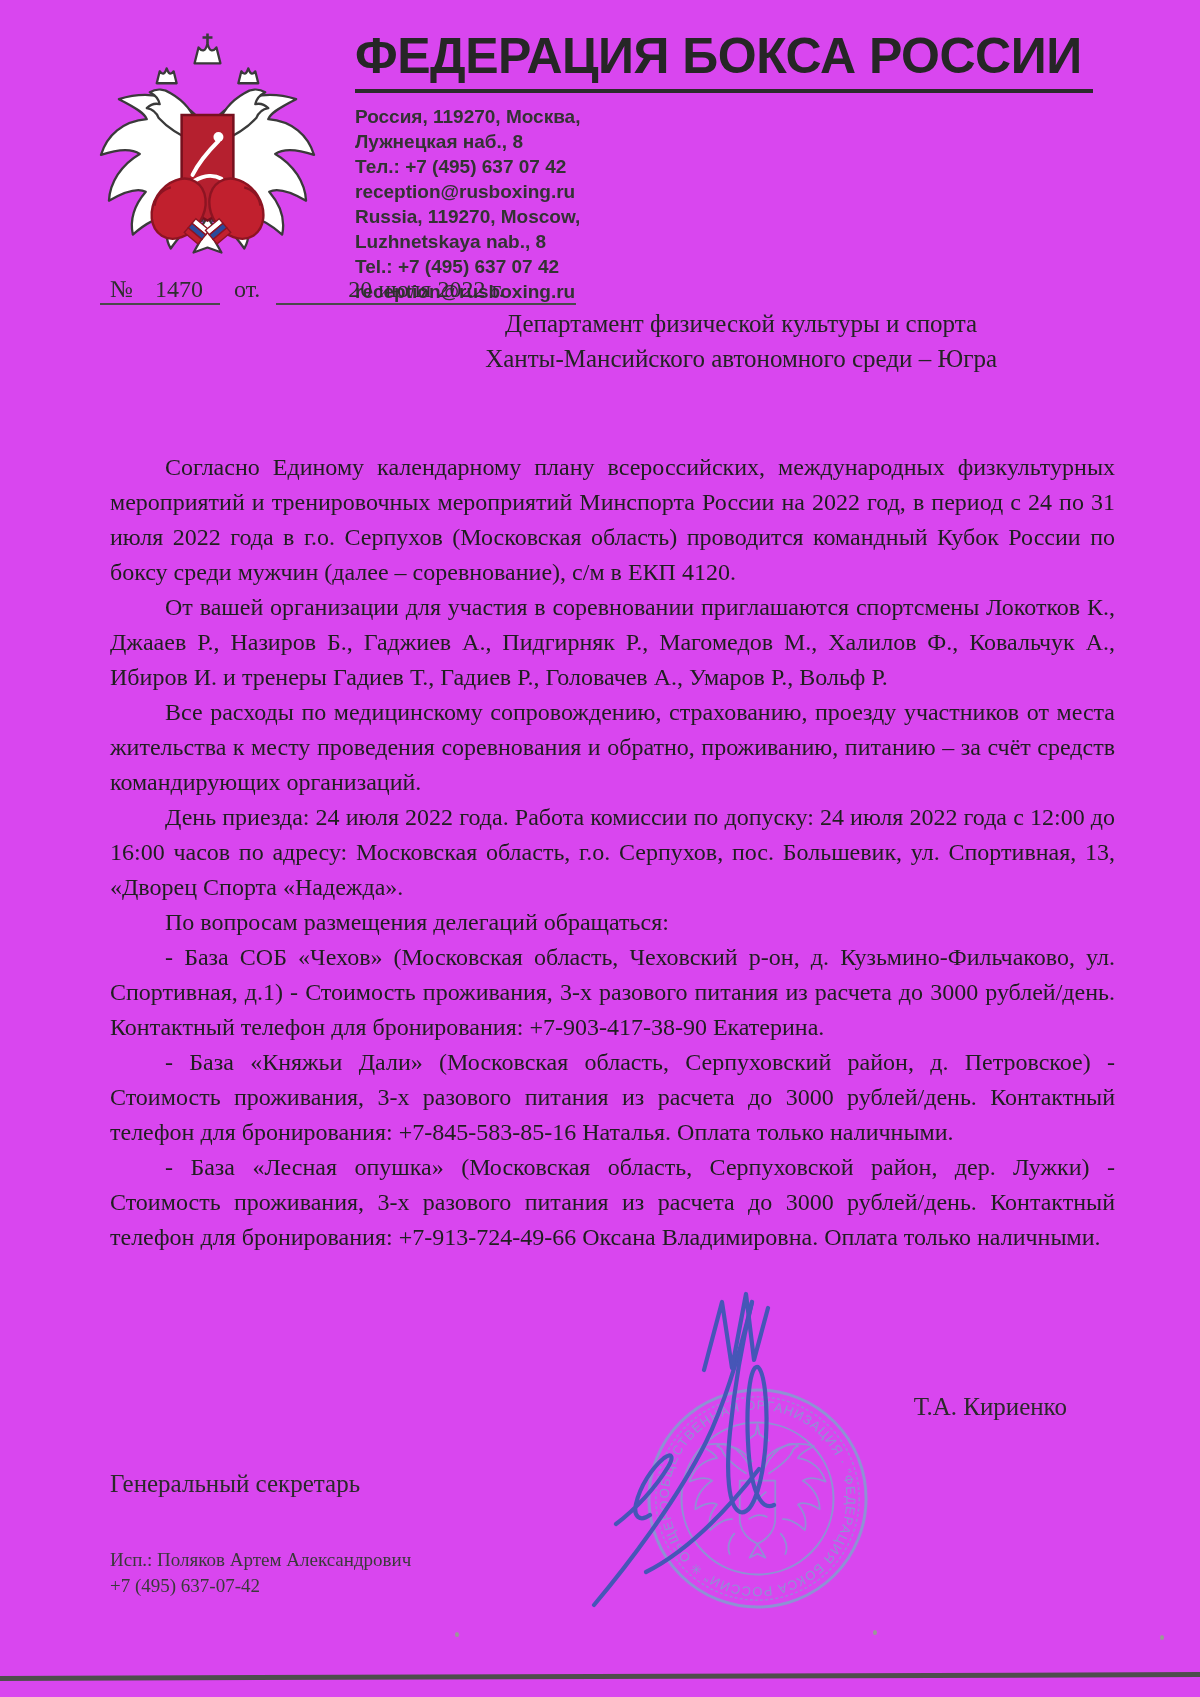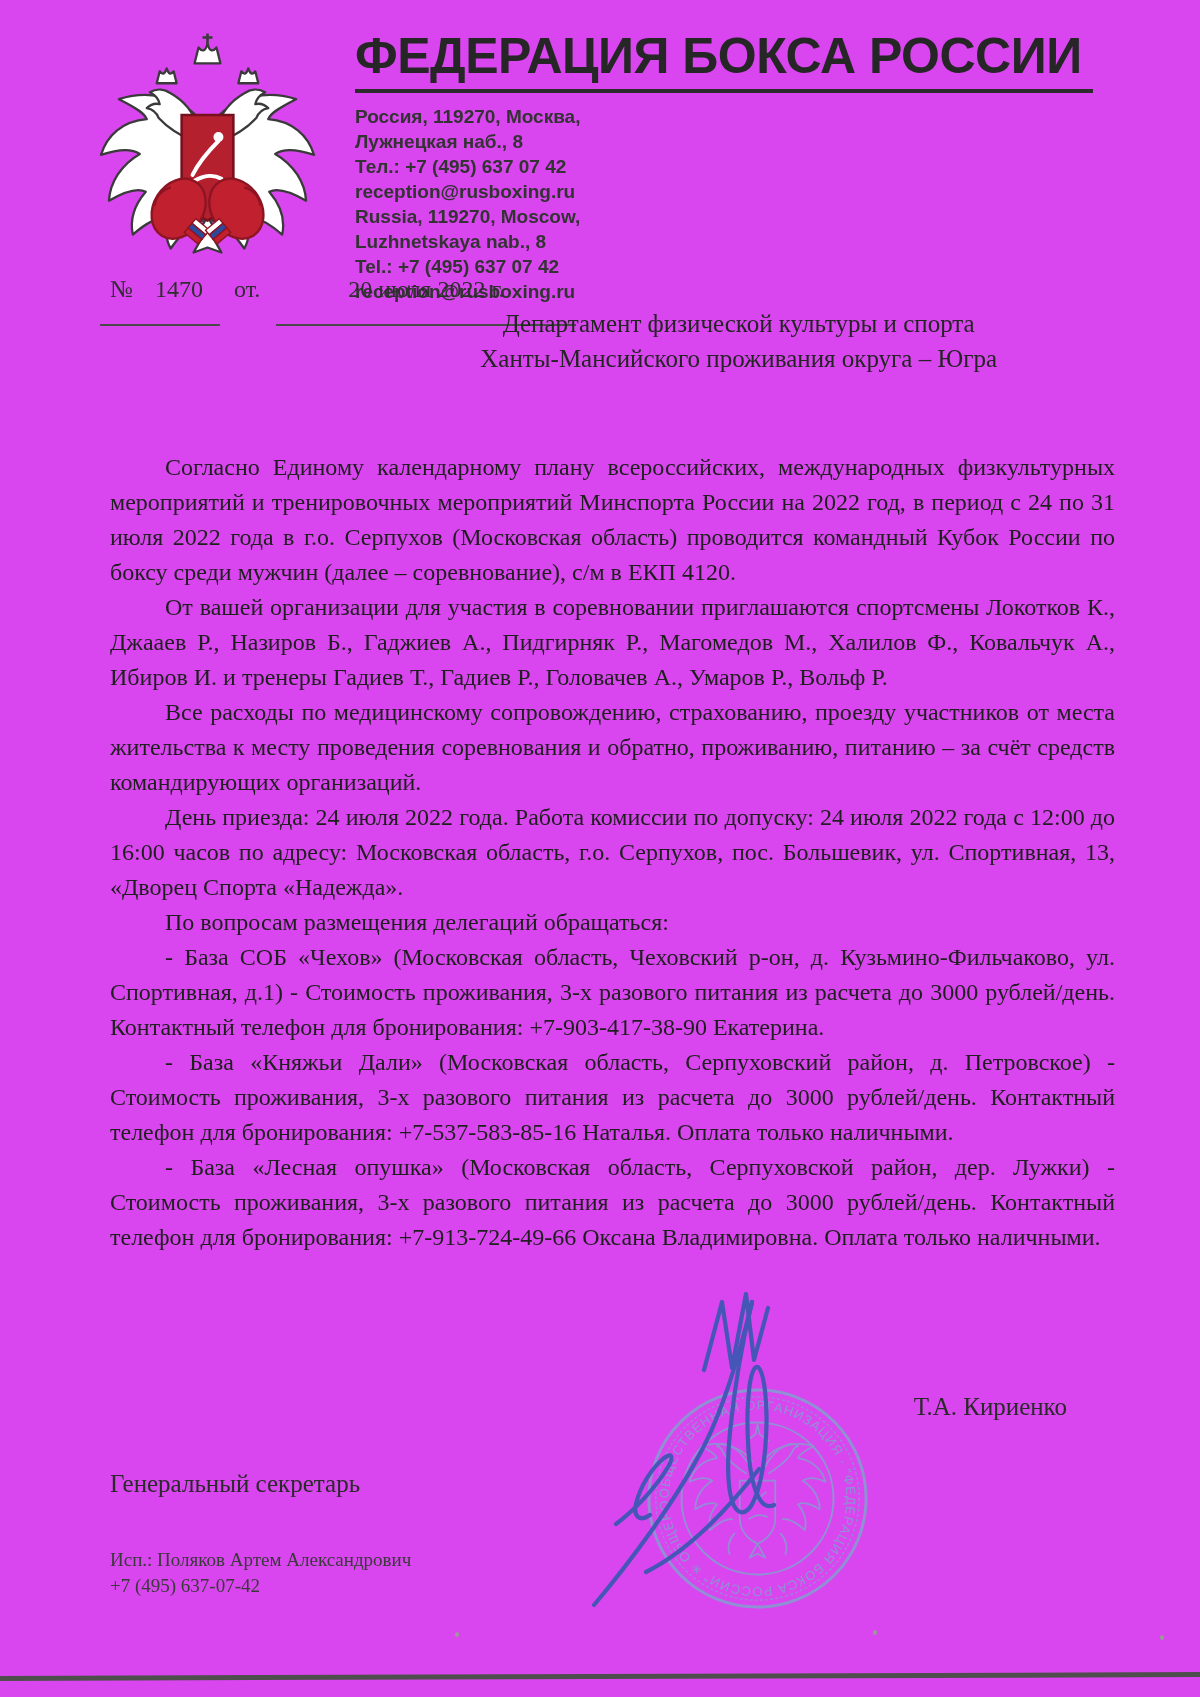--- a/index.html
+++ b/index.html
@@ -12,21 +12,21 @@
   .logo{position:absolute;left:95px;top:25px;width:225px;height:230px;}
   .masthead{position:absolute;left:355px;top:30px;width:738px;font-family:"Liberation Sans","DejaVu Sans",sans-serif;}
   .title-ru{font-size:50px;line-height:52px;font-weight:800;letter-spacing:-.5px;color:#262626;white-space:nowrap;}
   .title-en{font-size:46px;line-height:50px;font-weight:700;letter-spacing:.2px;color:#2b2b2b;white-space:nowrap;}
   .mast-rule{margin-top:7px;height:4px;background:#2c2c2c;}
   .addr-row{display:flex;justify-content:flex-end;margin-top:11px;flex-direction:column;}
   .addr{font-size:19px;line-height:25px;font-weight:600;color:#333;white-space:nowrap;}
   .addr.right{width:212px;}
   
   .refline{position:absolute;left:100px;top:276px;display:flex;align-items:baseline;font-size:24px;color:#2e2e2e;}
-  .ref-cell{border-bottom:2px solid #4a4a4a;padding-bottom:21px;}
+  .ref-cell{border-bottom:2px solid #4a4a4a;padding-bottom:0;}
   .ref-num{width:120px;}
   .ref-num .no{margin-left:10px;}
   .ref-num .val{margin-left:22px;}
   .ref-ot{margin:0 16px 0 14px;}
   .ref-date{width:300px;text-align:center;}
   
   .recipient{position:absolute;right:203px;top:306px;text-align:center;font-size:25px;line-height:35px;color:#242424;}
   
   .body-text{position:absolute;left:110px;top:450px;width:1005px;font-size:24px;line-height:35px;text-align:justify;color:#1f1f1f;}
   .body-text p{margin:0;text-indent:55px;}
@@ -114,31 +114,31 @@
   <div class="refline">
     <div class="ref-cell ref-num">
       <span class="no">№</span><span class="val">1470</span>
     </div>
     <div class="ref-ot">от.</div>
     <div class="ref-cell ref-date">20 июля 2022 г.</div>
   </div>
 
   <div class="recipient">
     <div>Департамент физической культуры и спорта</div>
-    <div>Ханты-Мансийского проживания округа – Югра</div>
+    <div>Ханты-Мансийского автономного среди – Югра</div>
   </div>
 
   <div class="body-text">
     <p>Согласно Единому календарному плану всероссийских, международных физкультурных мероприятий и тренировочных мероприятий Минспорта России на 2022 год, в период с 24 по 31 июля 2022 года в г.о. Серпухов (Московская область) проводится командный Кубок России по боксу среди мужчин (далее – соревнование), с/м в ЕКП 4120.</p>
     <p>От вашей организации для участия в соревновании приглашаются спортсмены Локотков К., Джааев Р., Назиров Б., Гаджиев А., Пидгирняк Р., Магомедов М., Халилов Ф., Ковальчук А., Ибиров И. и тренеры Гадиев Т., Гадиев Р., Головачев А., Умаров Р., Вольф Р.</p>
     <p>Все расходы по медицинскому сопровождению, страхованию, проезду участников от места жительства к месту проведения соревнования и обратно, проживанию, питанию – за счёт средств командирующих организаций.</p>
     <p>День приезда: 24 июля 2022 года. Работа комиссии по допуску: 24 июля 2022 года с 12:00 до 16:00 часов по адресу: Московская область, г.о. Серпухов, пос. Большевик, ул. Спортивная, 13, «Дворец Спорта «Надежда».</p>
     <p>По вопросам размещения делегаций обращаться:</p>
     <p>- База СОБ «Чехов» (Московская область, Чеховский р-он, д. Кузьмино-Фильчаково, ул. Спортивная, д.1) - Стоимость проживания, 3-х разового питания из расчета до 3000 рублей/день. Контактный телефон для бронирования: +7-903-417-38-90 Екатерина.</p>
-    <p>- База «Княжьи Дали» (Московская область, Серпуховский район, д. Петровское) - Стоимость проживания, 3-х разового питания из расчета до 3000 рублей/день. Контактный телефон для бронирования: +7-537-583-85-16 Наталья. Оплата только наличными.</p>
+    <p>- База «Княжьи Дали» (Московская область, Серпуховский район, д. Петровское) - Стоимость проживания, 3-х разового питания из расчета до 3000 рублей/день. Контактный телефон для бронирования: +7-845-583-85-16 Наталья. Оплата только наличными.</p>
     <p>- База «Лесная опушка» (Московская область, Серпуховской район, дер. Лужки) - Стоимость проживания, 3-х разового питания из расчета до 3000 рублей/день. Контактный телефон для бронирования: +7-913-724-49-66 Оксана Владимировна. Оплата только наличными.</p>
   </div>
 
   <svg class="stamp" viewBox="0 0 230 230" aria-hidden="true">
     <g fill="none" stroke="#8a97d3">
       <circle cx="115" cy="115" r="110" stroke-width="3"></circle>
       <circle cx="115" cy="115" r="103" stroke-width="1.4" stroke-dasharray="3 2.2" opacity=".8"></circle>
       <circle cx="115" cy="115" r="77" stroke-width="2"></circle>
     </g>
     <defs>

